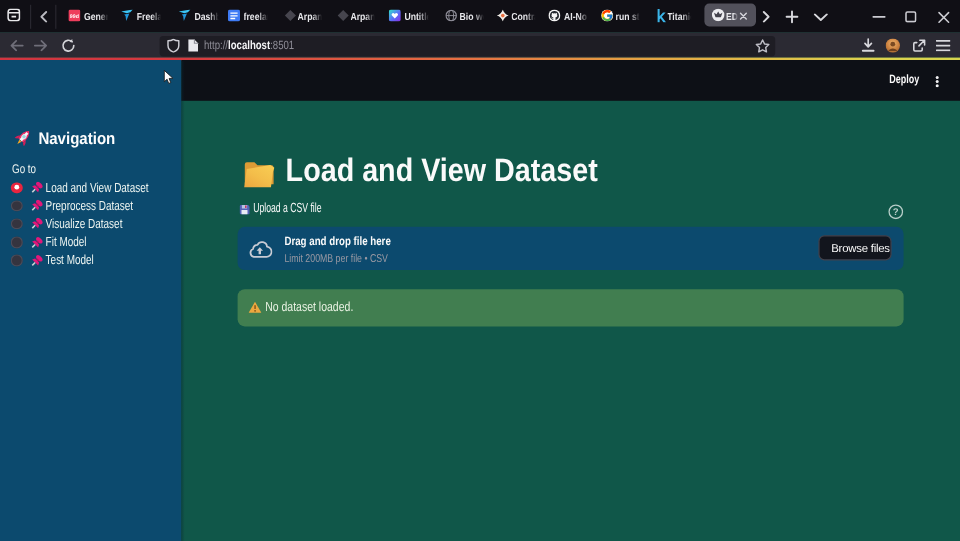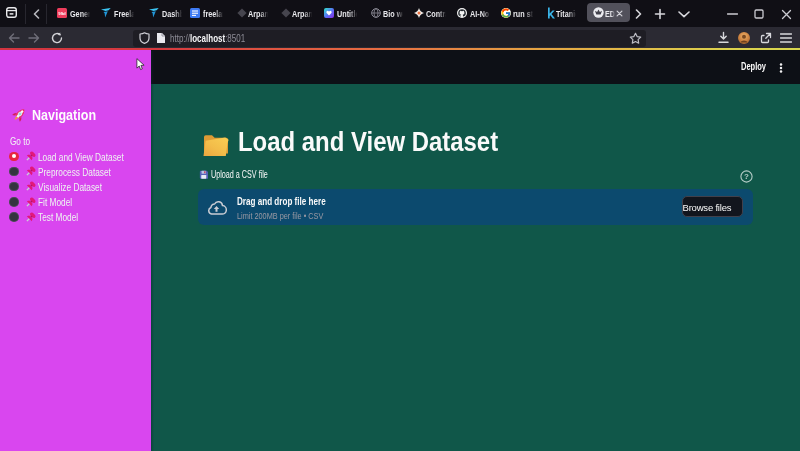--- a/index.html
+++ b/index.html
@@ -18,21 +18,21 @@
     background:#1e1d24; border-radius:3px; }
   #urltext { position:absolute; left:170px; top:32.5px; font-size:10px; color:#8f8e98;
     transform:scaleX(0.80); transform-origin:0 50%; white-space:nowrap; }
   #urltext b { color:#f5f5f7; font-weight:bold; }
   #decor { position:absolute; left:0; top:48px; width:800px; height:2.5px;
     background:linear-gradient(90deg,#d23440 0%,#d63a3f 20%,#e86e42 48%,#e6a643 68%,#ddd04d 90%,#d8d64e 100%); }
   #app { position:absolute; left:0; top:50.5px; width:800px; height:400.5px; background:#105749; }
   #appheader { position:absolute; left:151px; top:-0.5px; width:649px; height:34px; background:#0d1016;text-align:center; }
   #deploy { position:absolute; left:590px; top:11px; font-size:10px; color:#fafafa; font-weight:bold;
     transform:scaleX(0.75); transform-origin:0 50%; }
-  #sidebar { position:absolute; left:0; top:-0.5px; width:151px; height:401px; background:#d946ef; }
+  #sidebar { position:absolute; left:0; top:-0.5px; width:151px; height:401px; background:#0c4a6e; }
   #sideshadow { position:absolute; left:151px; top:0; width:3px; height:400.5px;
     background:linear-gradient(90deg,rgba(10,40,50,0.45),rgba(10,40,50,0)); }
   .navtitle { position:absolute; left:32px; top:56.5px; font-size:14px; font-weight:bold; color:#fdfdfd;
     transform:scaleX(0.895); transform-origin:0 50%; white-space:nowrap; }
   .goto { position:absolute; left:9.5px; top:84.5px; font-size:10.5px; color:#f2f7f4;
     transform:scaleX(0.78); transform-origin:0 50%; }
   .radio { position:absolute; border-radius:50%; width:9.5px; height:9.5px; background:#35343f;
     box-shadow:inset 0 0 0 1px rgba(160,160,180,0.22); }
   .radio.sel { background:#e8253f; box-shadow:none; }
   .radio.sel::after { content:""; position:absolute; left:2.75px; top:2.75px; width:4px; height:4px;
@@ -45,21 +45,21 @@
   #uplabel { position:absolute; left:210.5px; top:117px; font-size:11px; color:#fafafa;
     transform:scaleX(0.655); transform-origin:0 50%; white-space:nowrap; }
   #uploader { position:absolute; left:198px; top:138px; width:555px; height:36.5px;
     background:#0c4a6e; border-radius:6px; }
   #dragtext { position:absolute; left:38.5px; top:7px; font-size:10px; color:#fafafa; font-weight:bold;
     transform:scaleX(0.81); transform-origin:0 50%; white-space:nowrap; }
   #limittext { position:absolute; left:38.5px; top:21px; font-size:9.5px; color:#9a99a3;
     transform:scaleX(0.77); transform-origin:0 50%; white-space:nowrap; }
   #browse { position:absolute; right:10.5px; top:7.8px; width:61px; height:20.6px; background:#12151d;
     border:1px solid #41404b; border-radius:5px; color:#fafafa; font-size:9.5px;
-    text-align:left; line-height:21px; letter-spacing:-0.2px; }
+    text-align:right; line-height:21px; letter-spacing:-0.2px; }
   #warnbox { position:absolute; left:198px; top:190.4px; width:555px; height:31.5px;
     background:#417e50; border-radius:6px; }
   #warntext { position:absolute; left:23px; top:9px; font-size:11px; color:#e9f2e2;
     transform:scaleX(0.795); transform-origin:0 50%; white-space:nowrap; }
 </style>
 </head>
 <body>
 <div id="tabstrip">
   <svg class="abs" style="left:6px; top:7px;" width="11" height="11" viewBox="0 0 11 11">
     <rect x="0.7" y="0.7" width="9.6" height="9.6" rx="2.2" fill="none" stroke="#e9e9ec" stroke-width="1.4"></rect>
@@ -303,16 +303,24 @@
   </svg>
   <div id="uploader">
     <svg class="abs" style="left:8px; top:10.5px;" width="21" height="16" viewBox="0 0 21 16">
       <path d="M16.5 6.6 A4.2 4.2 0 0 0 8.6 5 A3.6 3.6 0 0 0 4.9 8.5 A3.4 3.4 0 0 0 5.5 15 H15.7 A4.1 4.1 0 0 0 16.5 6.6 Z" fill="none" stroke="#c9ccd4" stroke-width="1.5" stroke-linejoin="round"></path>
       <path d="M10.5 7 L13.2 10 H11.5 V12.8 H9.5 V10 H7.8 Z" fill="#c9ccd4"></path>
     </svg>
     <div id="dragtext">Drag and drop file here</div>
     <div id="limittext">Limit 200MB per file • CSV</div>
     <div id="browse">Browse files</div>
   </div>
+  <div id="warnbox">
+    <svg class="abs" style="left:9px; top:10px;" width="11" height="10" viewBox="0 0 11 10">
+      <path d="M5.5 0.4 L10.8 9.6 H0.2 Z" fill="#eda83f"></path>
+      <rect x="5" y="3.2" width="1.1" height="3.4" rx="0.5" fill="#7a4b12"></rect>
+      <circle cx="5.55" cy="8" r="0.7" fill="#7a4b12"></circle>
+    </svg>
+    <div id="warntext">No dataset loaded.</div>
+  </div>
 </div>
 <svg class="abs" style="left:135.8px; top:58.2px;" width="9" height="13" viewBox="0 0 10 14">
   <path d="M1 0.5 L1 11 L3.6 8.7 L5.1 12.6 L7 11.8 L5.5 8 L9 7.8 Z" fill="#fdfdfd" stroke="#1a1a1a" stroke-width="0.8" stroke-linejoin="round"></path>
 </svg>
 
 </body></html>

